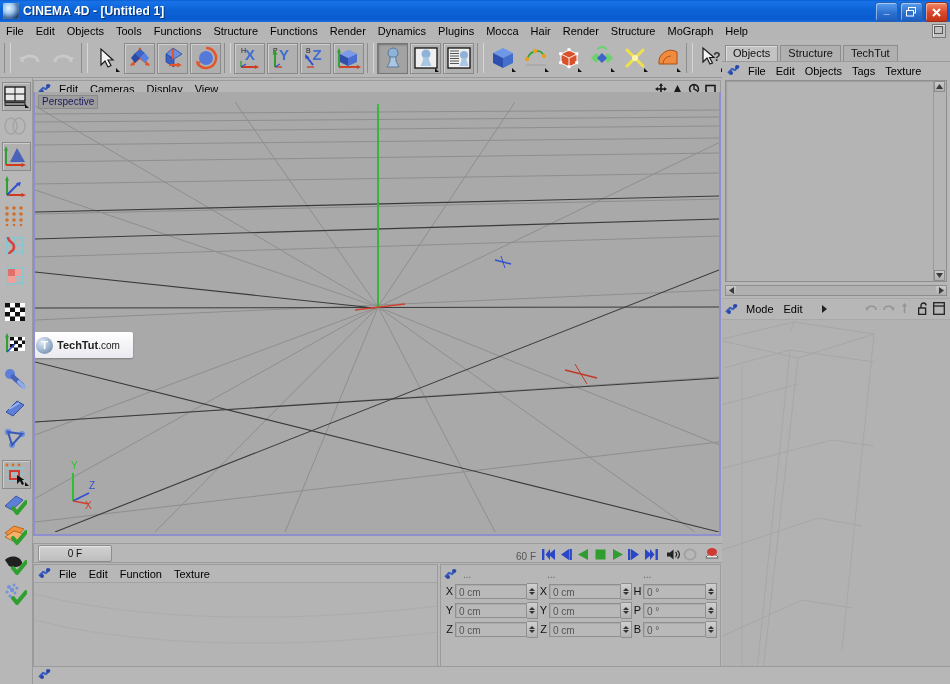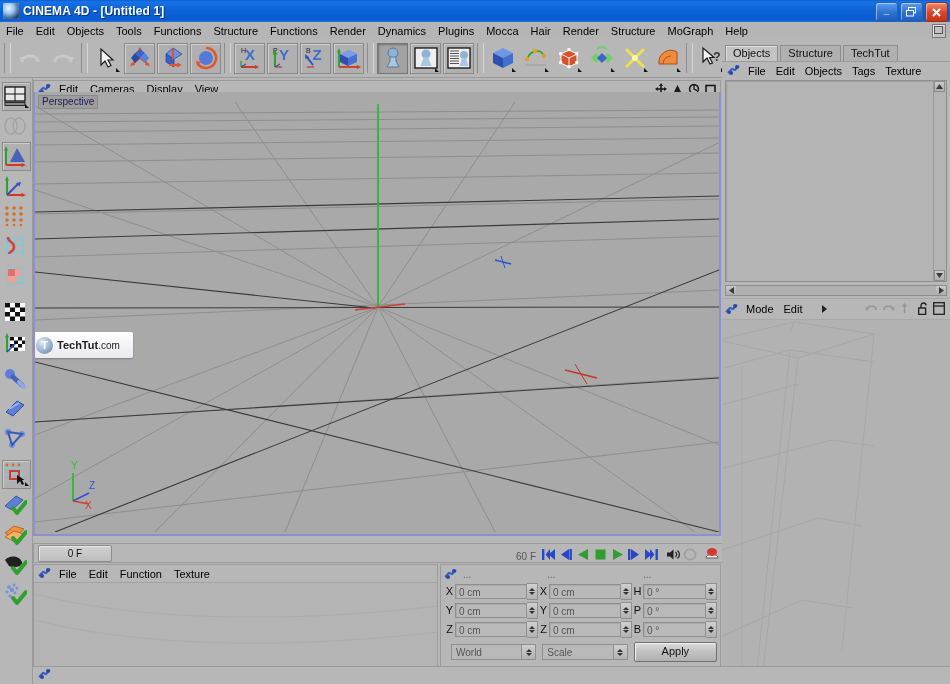--- a/index.html
+++ b/index.html
@@ -1113,37 +1113,20 @@
           <i class="dn"></i>
         </span>
       <span class="cl">B</span>
       <span class="cfield" style="max-width:72px;">0 °</span>
       <span class="spin">
           <i class="up"></i>
           <i class="dn"></i>
         </span>
     </div>
 
-    <div class="coord-bottom">
-      <div class="dropdown">
-        <span>World</span>
-        <span class="dd-btn">
-            <i style="width:0;height:0;border-left:3px solid transparent;border-right:3px solid transparent;border-bottom:3px solid #333;margin-bottom:1px;display:block;"></i>
-            <i style="width:0;height:0;border-left:3px solid transparent;border-right:3px solid transparent;border-top:3px solid #333;display:block;"></i>
-          </span>
-      </div>
-      <div class="dropdown">
-        <span>Scale</span>
-        <span class="dd-btn">
-            <i style="width:0;height:0;border-left:3px solid transparent;border-right:3px solid transparent;border-bottom:3px solid #333;margin-bottom:1px;display:block;"></i>
-            <i style="width:0;height:0;border-left:3px solid transparent;border-right:3px solid transparent;border-top:3px solid #333;display:block;"></i>
-          </span>
-      </div>
-      <div class="applybtn">Apply</div>
-    </div>
   </div>
 
   <div class="rightpanel">
 
     <div class="tabrow">
       <div class="tab active">Objects</div>
       <div class="tab">Structure</div>
       <div class="tab">TechTut</div>
     </div>
 

